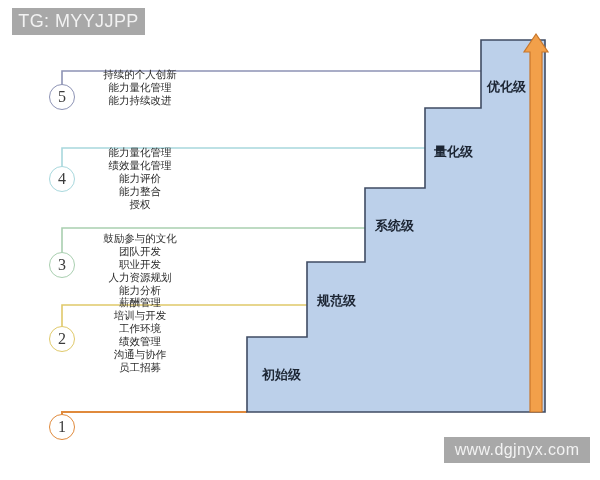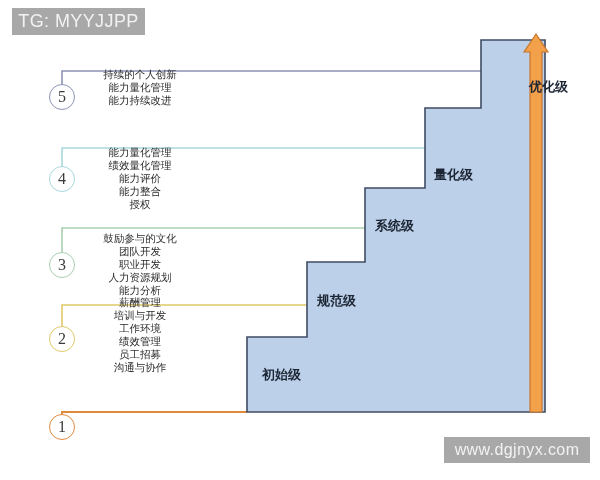--- a/index.html
+++ b/index.html
@@ -105,26 +105,26 @@
     <span>职业开发</span>
     <span>人力资源规划</span>
     <span>能力分析</span>
   </div>
 
   <div class="lvl-text" style="left:80px;top:296px;width:120px;">
     <span>薪酬管理</span>
     <span>培训与开发</span>
     <span>工作环境</span>
     <span>绩效管理</span>
+    <span>沟通与协作</span>
     <span>员工招募</span>
-    <span>沟通与协作</span>
   </div>
 
-  <div class="stair-label" style="left:487px;top:78px;margin-left:42px;">优化级</div>
-  <div class="stair-label" style="left:434px;top:143px;margin-top:23px;">量化级</div>
+  <div class="stair-label" style="left:487px;top:78px;">优化级</div>
+  <div class="stair-label" style="left:434px;top:143px;">量化级</div>
   <div class="stair-label" style="left:375px;top:217px;">系统级</div>
   <div class="stair-label" style="left:317px;top:292px;">规范级</div>
   <div class="stair-label" style="left:262px;top:366px;">初始级</div>
 
   <div class="wm" id="wm-tg">TG: MYYJJPP</div>
   <div class="wm" id="wm-site">www.dgjnyx.com</div>
 
 </div>
 
 </body></html>

